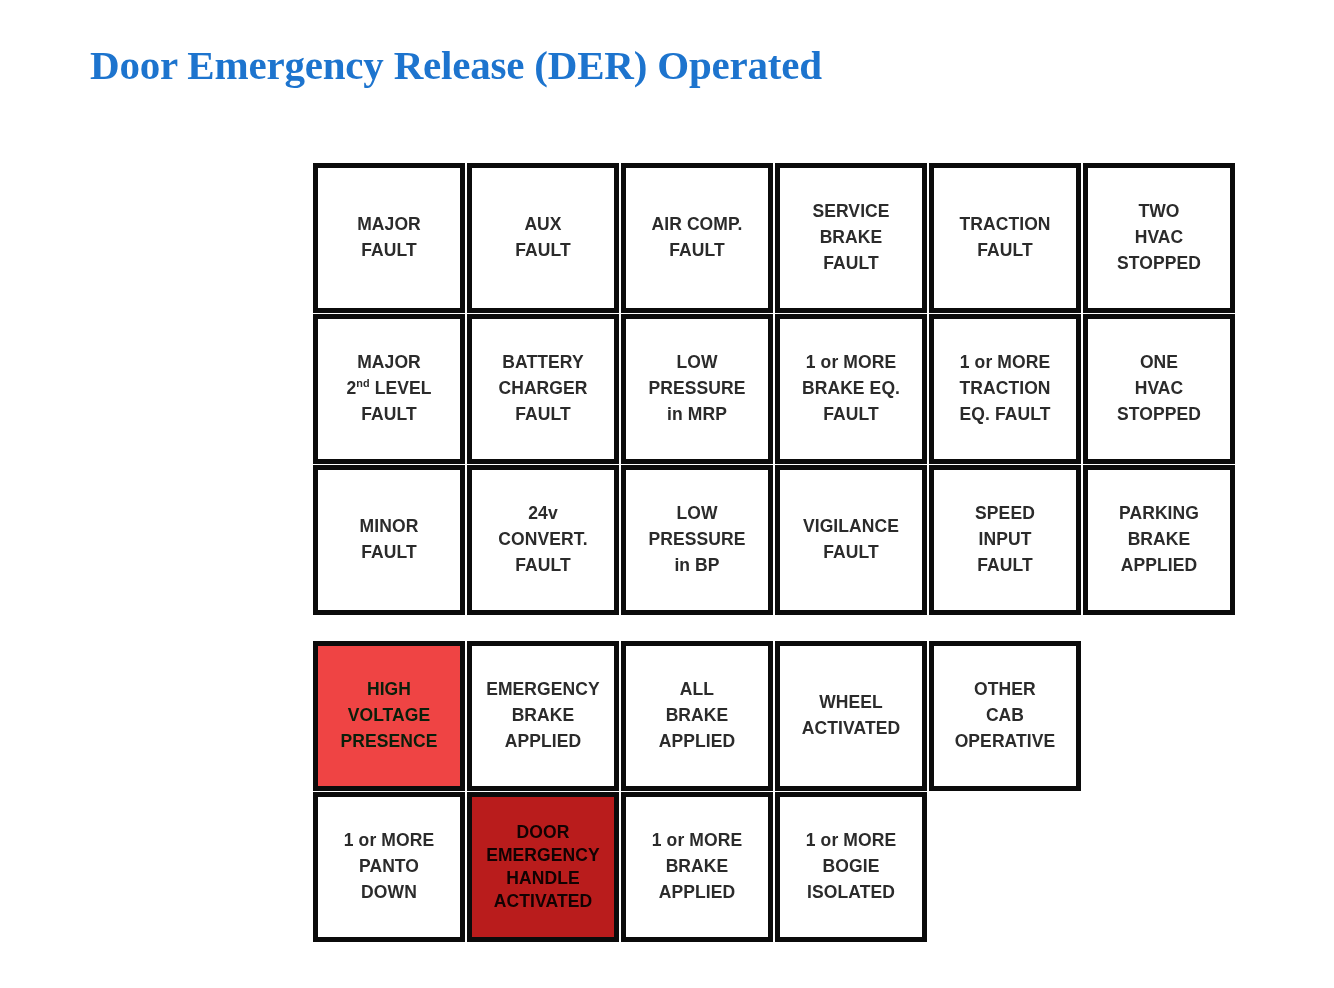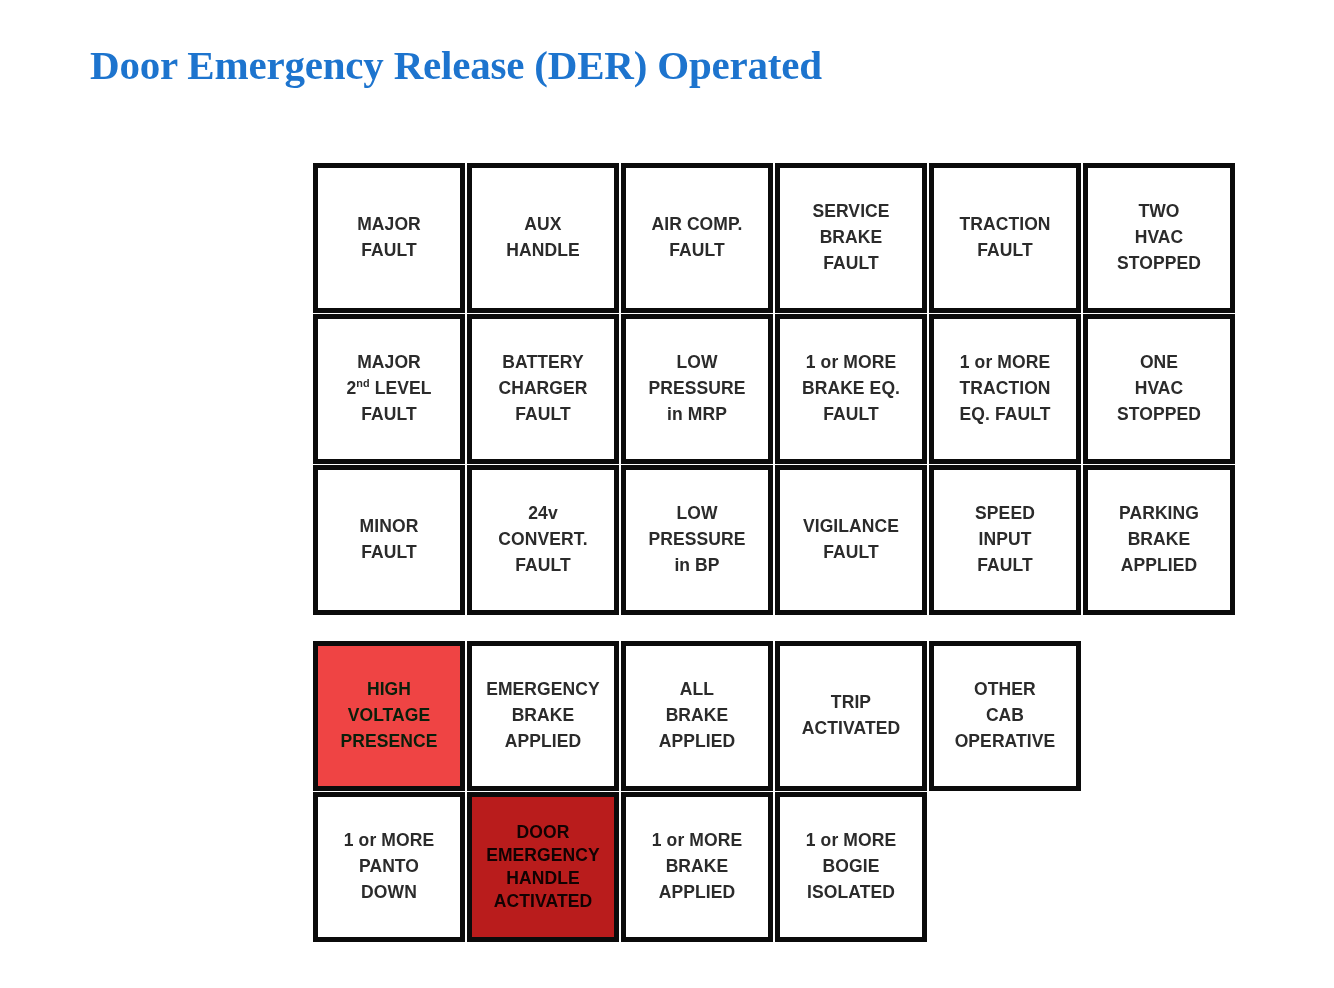--- a/index.html
+++ b/index.html
@@ -98,21 +98,21 @@
 
 <div id="indicator-panel">
     <div class="indicator-group">
       <div class="indicator-row">
         <div class="indicator-cell">
           <span class="cell-label">MAJOR
 FAULT</span>
         </div>
         <div class="indicator-cell">
           <span class="cell-label">AUX
-HANDLE</span>
+FAULT</span>
         </div>
         <div class="indicator-cell">
           <span class="cell-label">AIR COMP.
 FAULT</span>
         </div>
         <div class="indicator-cell">
           <span class="cell-label">SERVICE
 BRAKE
 FAULT</span>
         </div>
@@ -199,21 +199,21 @@
           <span class="cell-label">EMERGENCY
 BRAKE
 APPLIED</span>
         </div>
         <div class="indicator-cell">
           <span class="cell-label">ALL
 BRAKE
 APPLIED</span>
         </div>
         <div class="indicator-cell">
-          <span class="cell-label">TRIP
+          <span class="cell-label">WHEEL
 ACTIVATED</span>
         </div>
         <div class="indicator-cell">
           <span class="cell-label">OTHER
 CAB
 OPERATIVE</span>
         </div>
       </div>
       <div class="indicator-row">
         <div class="indicator-cell">

